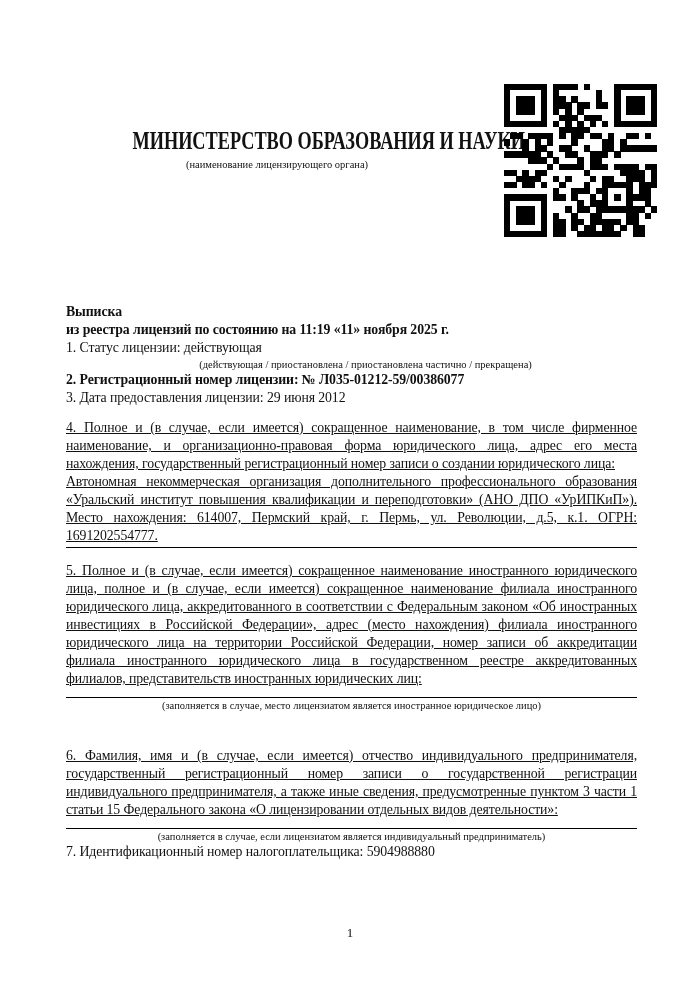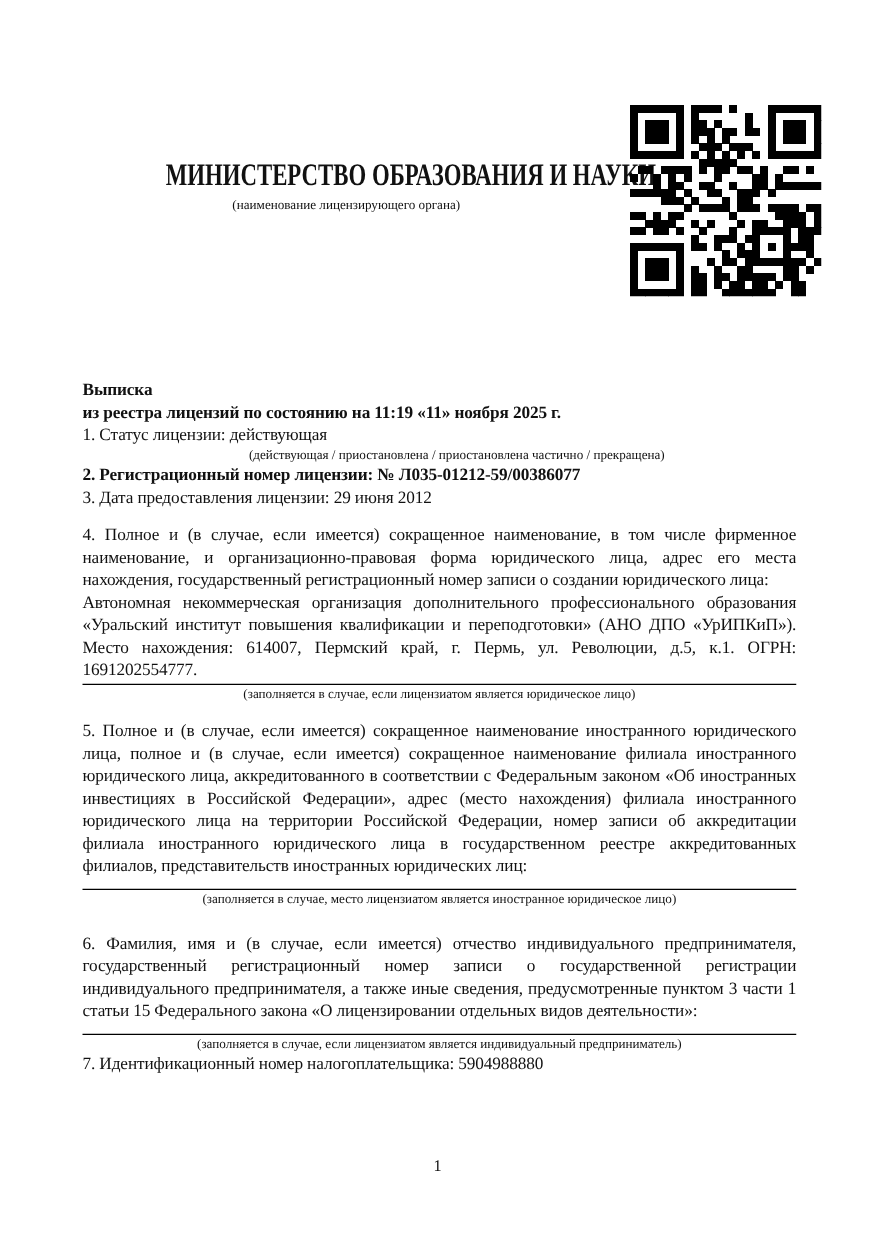--- a/index.html
+++ b/index.html
@@ -14,33 +14,33 @@
   .org-caption { font-size:10.5px; line-height:13px; margin-top:4px; font-weight:normal; }
 
   
   .qr { position:absolute; top:84px; left:504px; width:153px; height:153px; }
   .qr svg { width:100%; height:100%; shape-rendering:crispEdges; display:block; }
 
   
   .content { position:absolute; top:0; left:66px; width:571px; font-size:13.8px; line-height:18px; letter-spacing:-0.1px; }
   .doc-title { margin-top:303px; text-align:left;font-weight:bold; }
   .content p { margin:0; }
-  .p-just { text-align:justify; }
+  .p-just { text-align:justify;text-decoration:underline; }
   .caption { font-size:10.5px; line-height:13px; letter-spacing:0; text-align:center; margin-top:1px; }
   .caption-shift { padding-left:28px; }
   .rule { height:0; border-top:1.6px solid #000; }
   .rule-tight { margin-top:2px; }
   .rule-gap { margin-top:9px; }
 
   .mt-item1 { margin-top:33px; }
   .mt-item2 { margin-top:19px;font-weight:bold; }
   .mt-item3 { margin-top:14px;font-family:Liberation Serif, serif; }
   .mt-item4 { margin-top:12px; }
   .mt-item5 { margin-top:14px; }
-  .mt-item6 { margin-top:20px; }
+  .mt-item6 { margin-top:35px; }
   .mt-item7 { margin-top:24px; }
 
   .page-number { position:absolute; top:925px; left:0; width:700px; text-align:center; font-size:13px; line-height:16px; }
 </style>
 </head>
 <body>
 
 <div class="sheet">
 
   <header class="org-header">
@@ -386,21 +386,20 @@
     <div class="caption caption-shift">(действующая / приостановлена / приостановлена частично / прекращена)</div>
 
     <p class="mt-item2">2. Регистрационный номер лицензии: № Л035-01212-59/00386077</p>
 
     <p class="mt-item3">3. Дата предоставления лицензии: 29 июня 2012</p>
 
     <section class="mt-item4">
       <p class="p-just">4. Полное и (в случае, если имеется) сокращенное наименование, в том числе фирменное наименование, и организационно-правовая форма юридического лица, адрес его места нахождения, государственный регистрационный номер записи о создании юридического лица:</p>
       <p class="p-just">Автономная некоммерческая организация дополнительного профессионального образования «Уральский институт повышения квалификации и переподготовки» (АНО ДПО «УрИПКиП»). Место нахождения: 614007, Пермский край, г. Пермь, ул. Революции, д.5, к.1. ОГРН: 1691202554777.</p>
       <div class="rule rule-tight"></div>
-      <div class="caption">(заполняется в случае, если лицензиатом является юридическое лицо)</div>
     </section>
 
     <section class="mt-item5">
       <p class="p-just">5. Полное и (в случае, если имеется) сокращенное наименование иностранного юридического лица, полное и (в случае, если имеется) сокращенное наименование филиала иностранного юридического лица, аккредитованного в соответствии с Федеральным законом «Об иностранных инвестициях в Российской Федерации», адрес (место нахождения) филиала иностранного юридического лица на территории Российской Федерации, номер записи об аккредитации филиала иностранного юридического лица в государственном реестре аккредитованных филиалов, представительств иностранных юридических лиц:</p>
       <div class="rule rule-gap"></div>
       <div class="caption">(заполняется в случае, место лицензиатом является иностранное юридическое лицо)</div>
     </section>
 
     <section class="mt-item6">
       <p class="p-just">6. Фамилия, имя и (в случае, если имеется) отчество индивидуального предпринимателя, государственный регистрационный номер записи о государственной регистрации индивидуального предпринимателя, а также иные сведения, предусмотренные пунктом 3 части 1 статьи 15 Федерального закона «О лицензировании отдельных видов деятельности»:</p>

